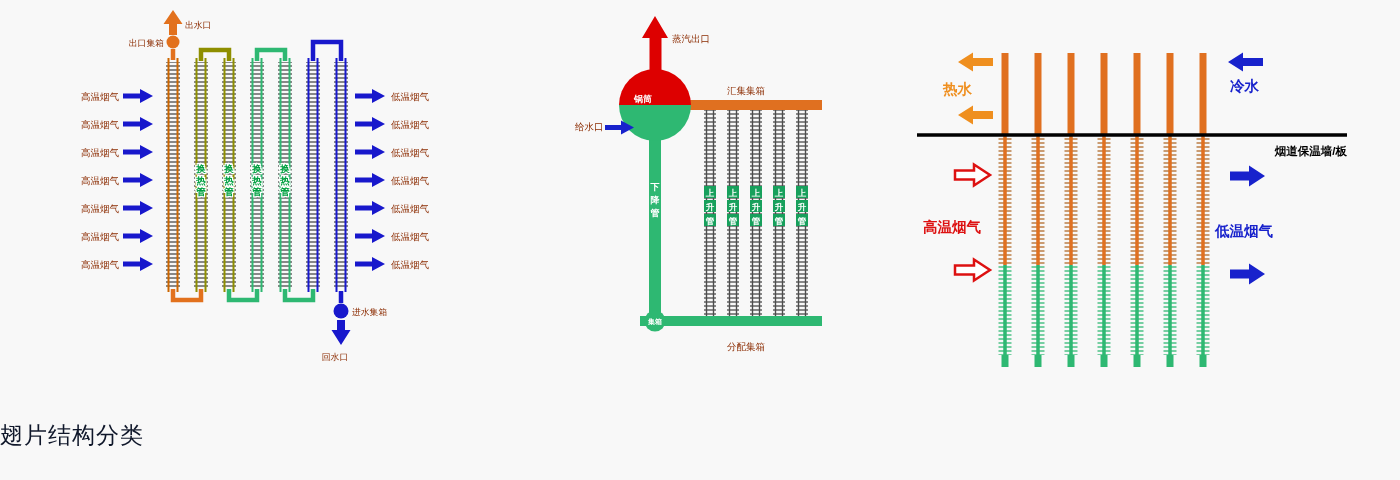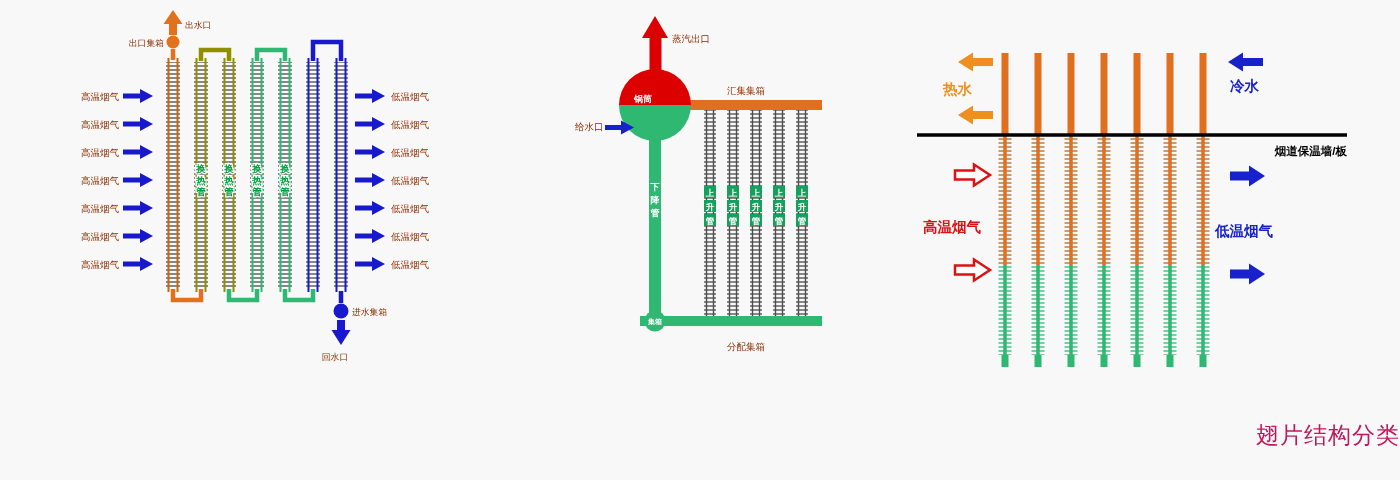--- a/index.html
+++ b/index.html
@@ -14,22 +14,22 @@
   .mlbl8{fill:#8b2b00;font-size:8.8px;}
   .gtxt{fill:#00a040;font-size:9.5px;font-weight:bold;text-anchor:middle;
         stroke:#ffffff;stroke-width:2.2px;paint-order:stroke;}
   .wchar{fill:#ffffff;font-size:9px;font-weight:bold;text-anchor:middle;}
   .chip{fill:#17a05c;}
   .chiptxt{fill:#ffffff;font-size:8.5px;font-weight:bold;text-anchor:middle;}
   .big-orange{fill:#ef8f1f;font-size:14.5px;font-weight:bold;}
   .big-blue{fill:#1822cc;font-size:14.5px;font-weight:bold;}
   .big-red{fill:#dd1111;font-size:14.5px;font-weight:bold;}
   .wall-lbl{fill:#000;font-size:11.5px;font-weight:bold;text-anchor:end;}
-  .title{position:absolute;top:420px;left:0;width:100%;text-align:right;
-         font-size:23px;color:#be185d;letter-spacing:1px;}
+  .title{position:absolute;top:420px;left:0;width:100%;text-align:left;
+         font-size:23px;color:#0f172a;letter-spacing:1px;}
 </style>
 </head>
 <body>
 
 <svg id="d1" class="diagram" width="385" height="380" viewBox="0 0 385 380">
   <defs>
     <pattern id="p1" width="4" height="4" patternUnits="userSpaceOnUse">
       <line x1="0" y1="2" x2="4" y2="2" stroke="#4a4a4a" stroke-width="1.3"></line>
     </pattern>
   </defs>

